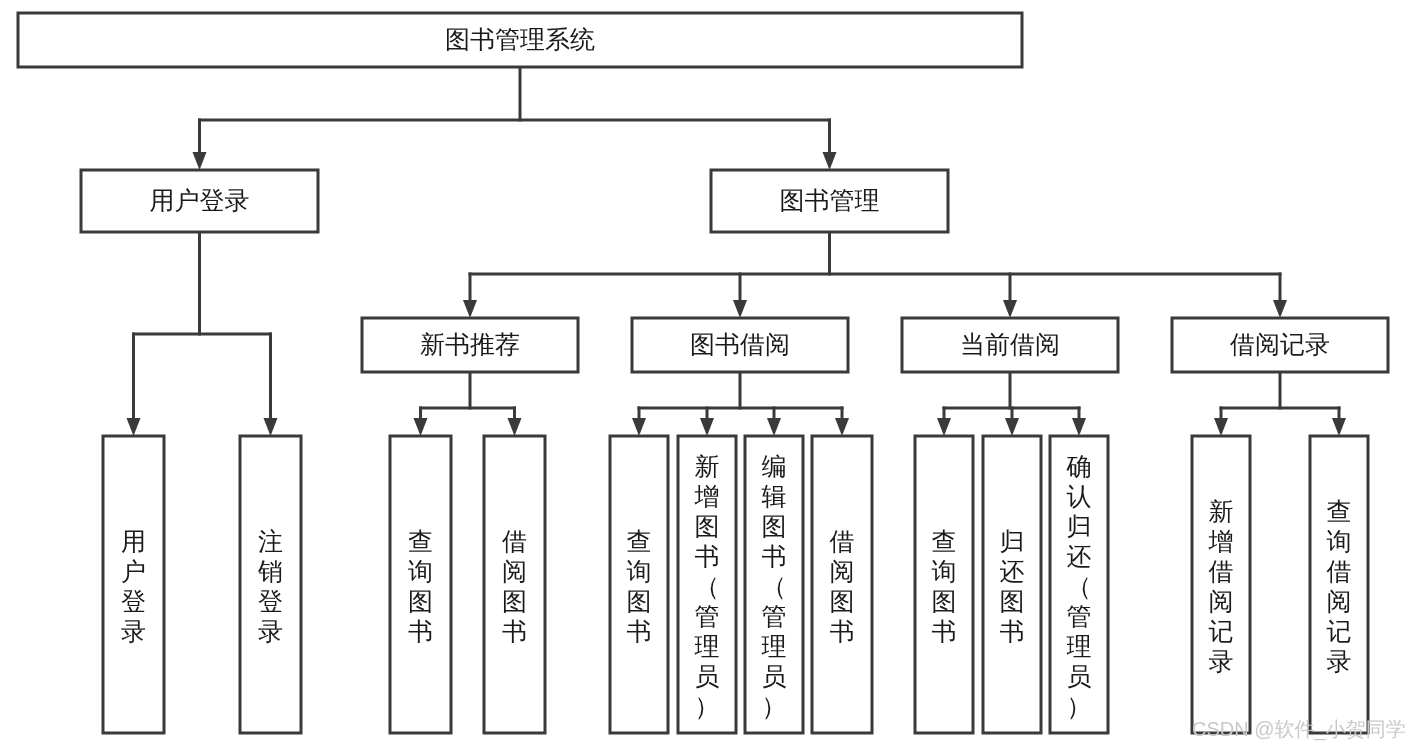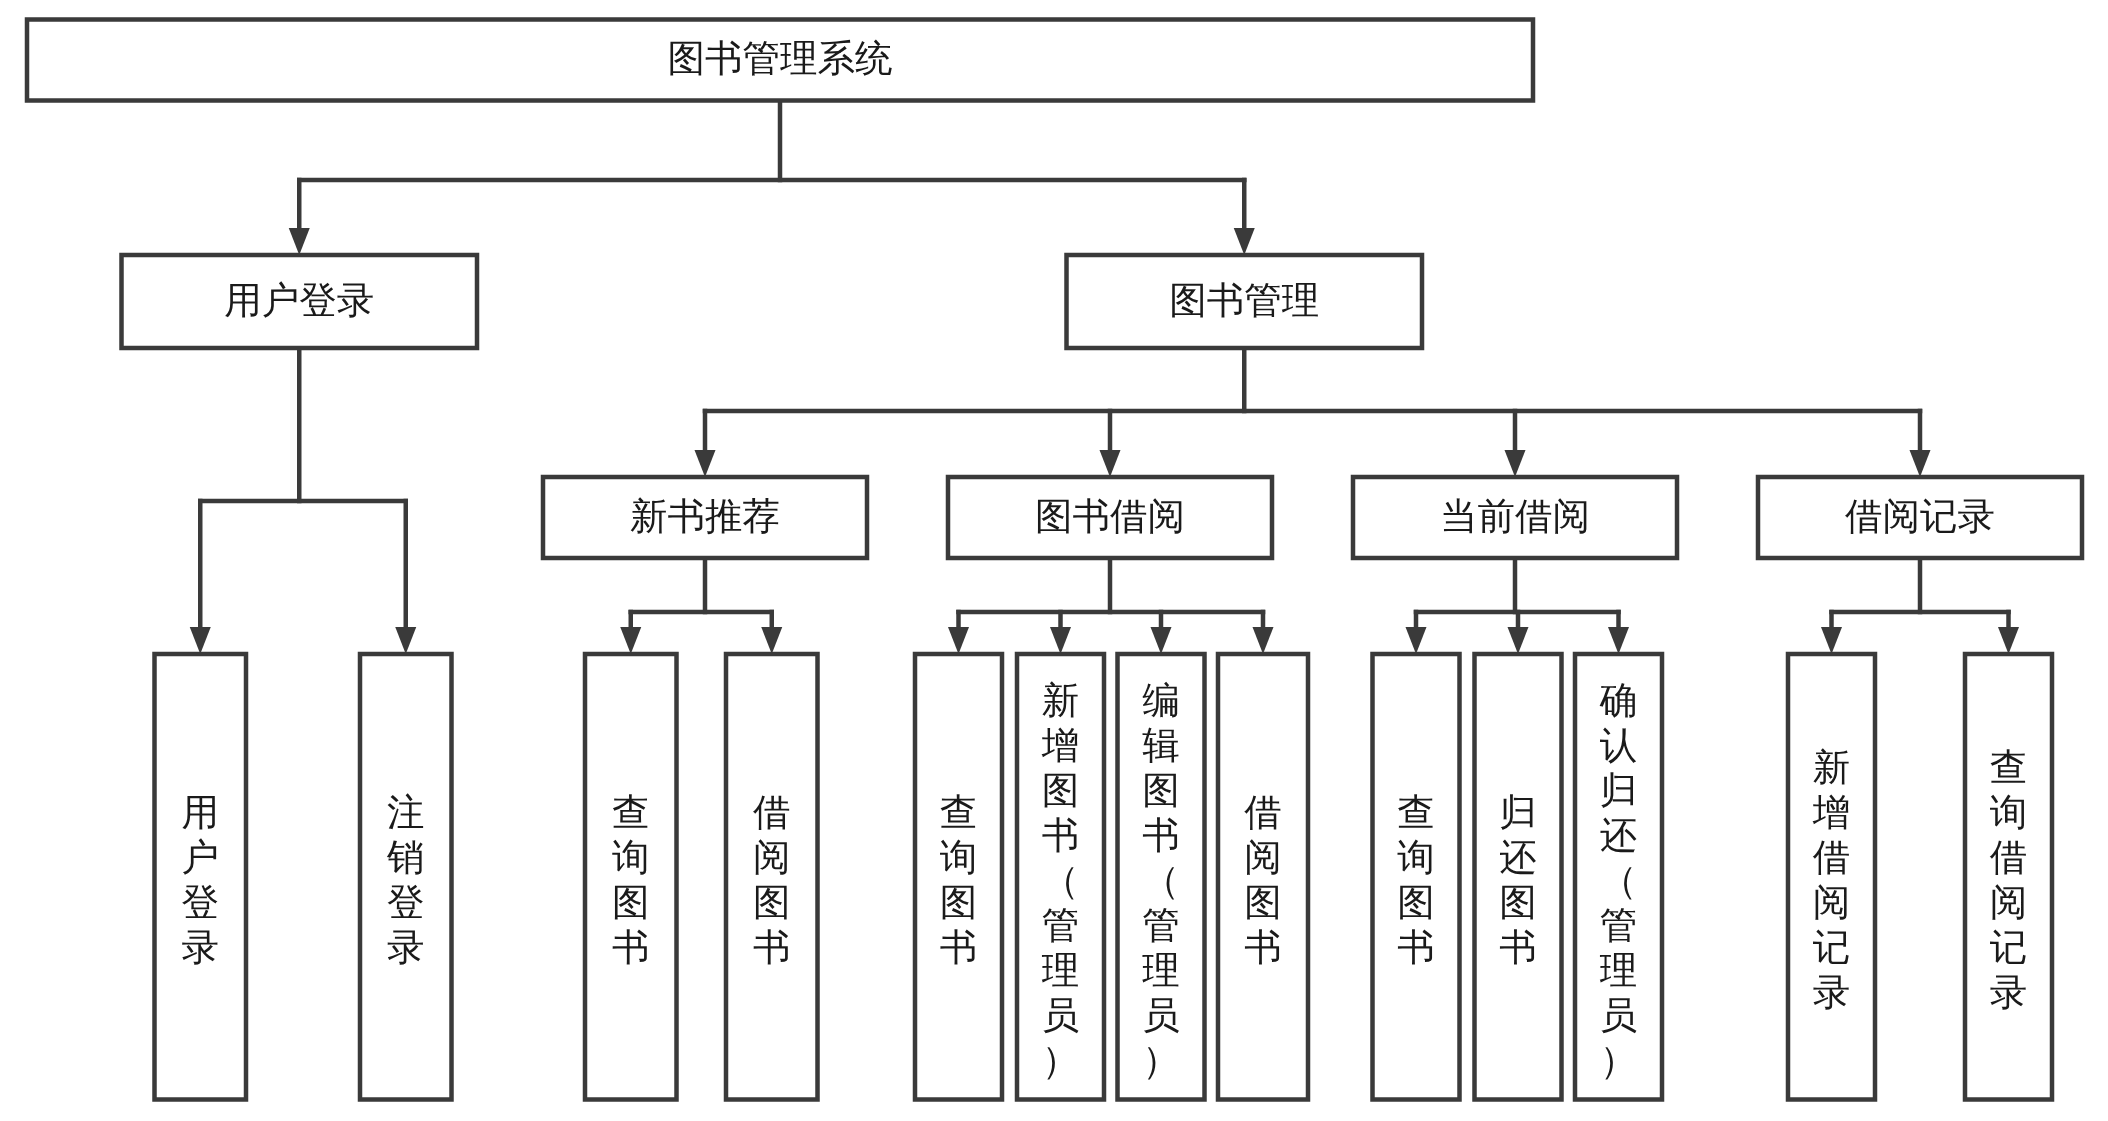--- a/index.html
+++ b/index.html
@@ -263,13 +263,14 @@
           <text x="1339" y="513.5" class="node-label-h" font-size="25">查</text>
           <text x="1339" y="543.5" class="node-label-h" font-size="25">询</text>
           <text x="1339" y="573.5" class="node-label-h" font-size="25">借</text>
           <text x="1339" y="603.5" class="node-label-h" font-size="25">阅</text>
           <text x="1339" y="633.5" class="node-label-h" font-size="25">记</text>
           <text x="1339" y="663.5" class="node-label-h" font-size="25">录</text>
           <title>查询借阅记录</title>
         </g>
       </g>
   </svg>
+  <div class="watermark" style="left: 1192px; top: 716px;">CSDN @软件_小贺同学</div>
 </div>
 
 </body></html>

